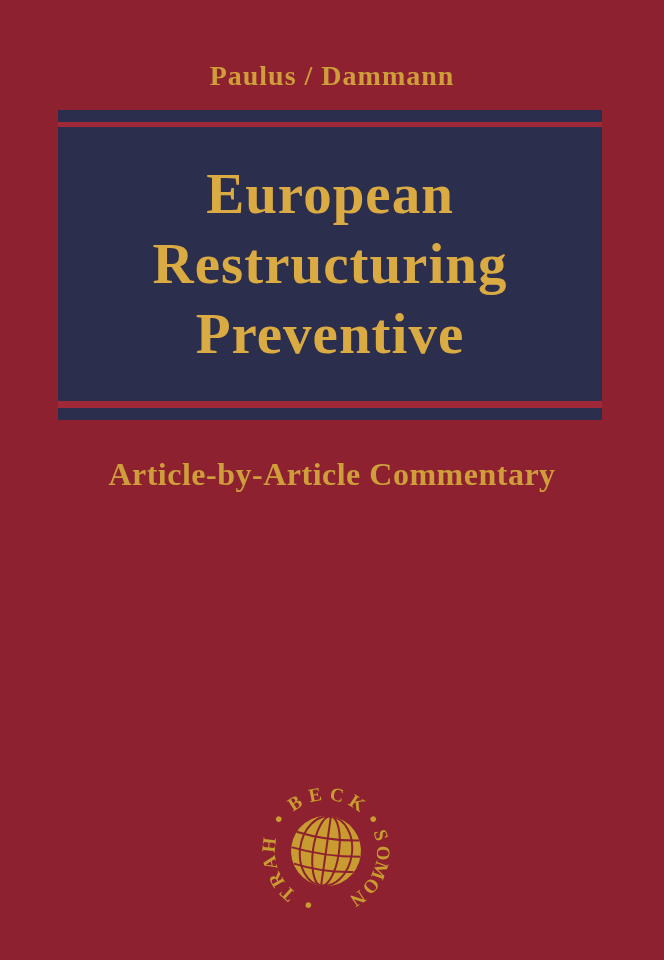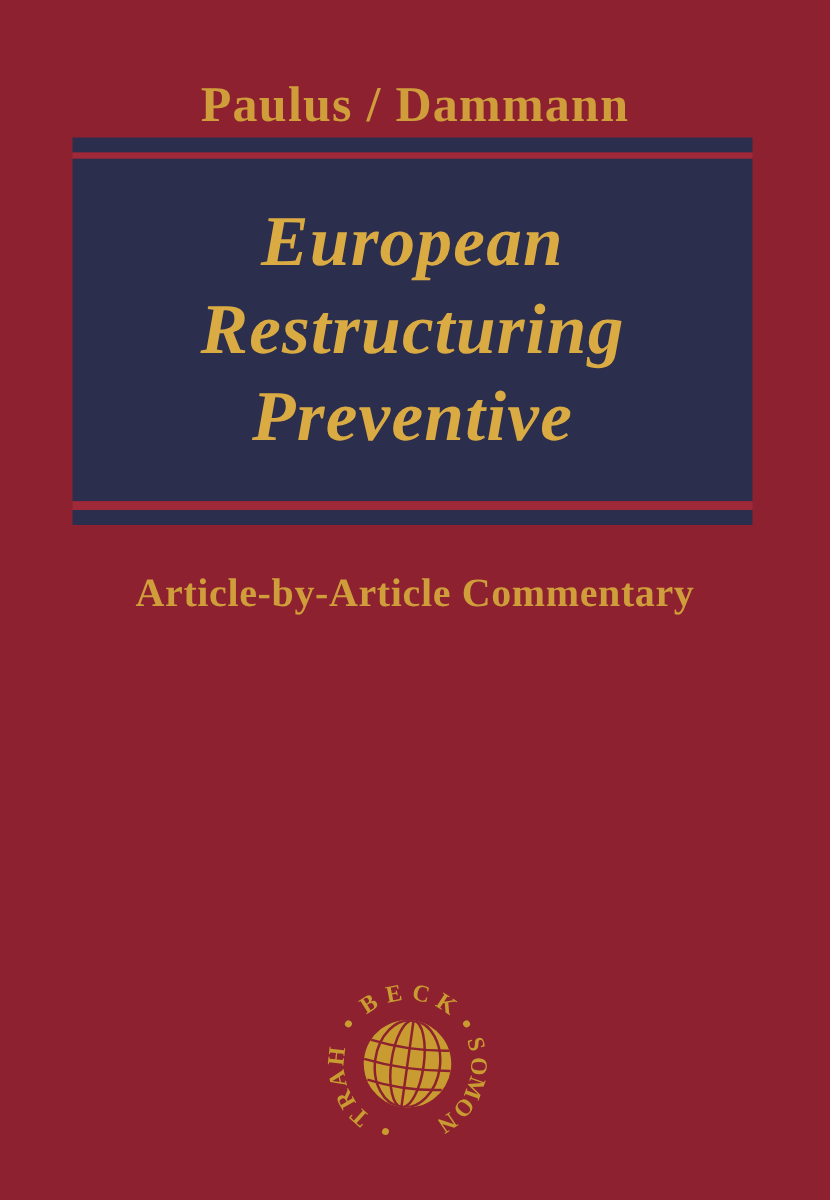--- a/index.html
+++ b/index.html
@@ -6,33 +6,33 @@
   .cover{
     position:relative;
     width:664px;height:960px;
     background:#8e2130;
     overflow:hidden;
     font-family:"Liberation Serif","DejaVu Serif",serif;
   }
   .authors{
     position:absolute;top:60px;left:0;right:0;
     text-align:center;
-    font-size:40px;font-weight:bold;
+    font-size:28px;font-weight:bold;
     letter-spacing:1px;
     color:#cf9d3a;
   }
   .band{position:absolute;left:58px;top:110px;width:544px;}
   .rule{height:12px;background:#2c2e4d;}
   .gap{background:#a02939;}
   .gap-top{height:5px;}
   .gap-bottom{height:7px;}
   .panel{
     height:274px;background:#2c2e4d;
     display:flex;flex-direction:column;
-    justify-content:center;align-items:center;font-style:italic;
+    justify-content:center;align-items:center;
   }
   .title-line{
     font-size:57px;font-weight:bold;
     line-height:70px;text-align:center;
     color:#d9ab42;
     letter-spacing:1px;
   }
   .subtitle{
     position:absolute;top:456px;left:0;right:0;
     text-align:center;

